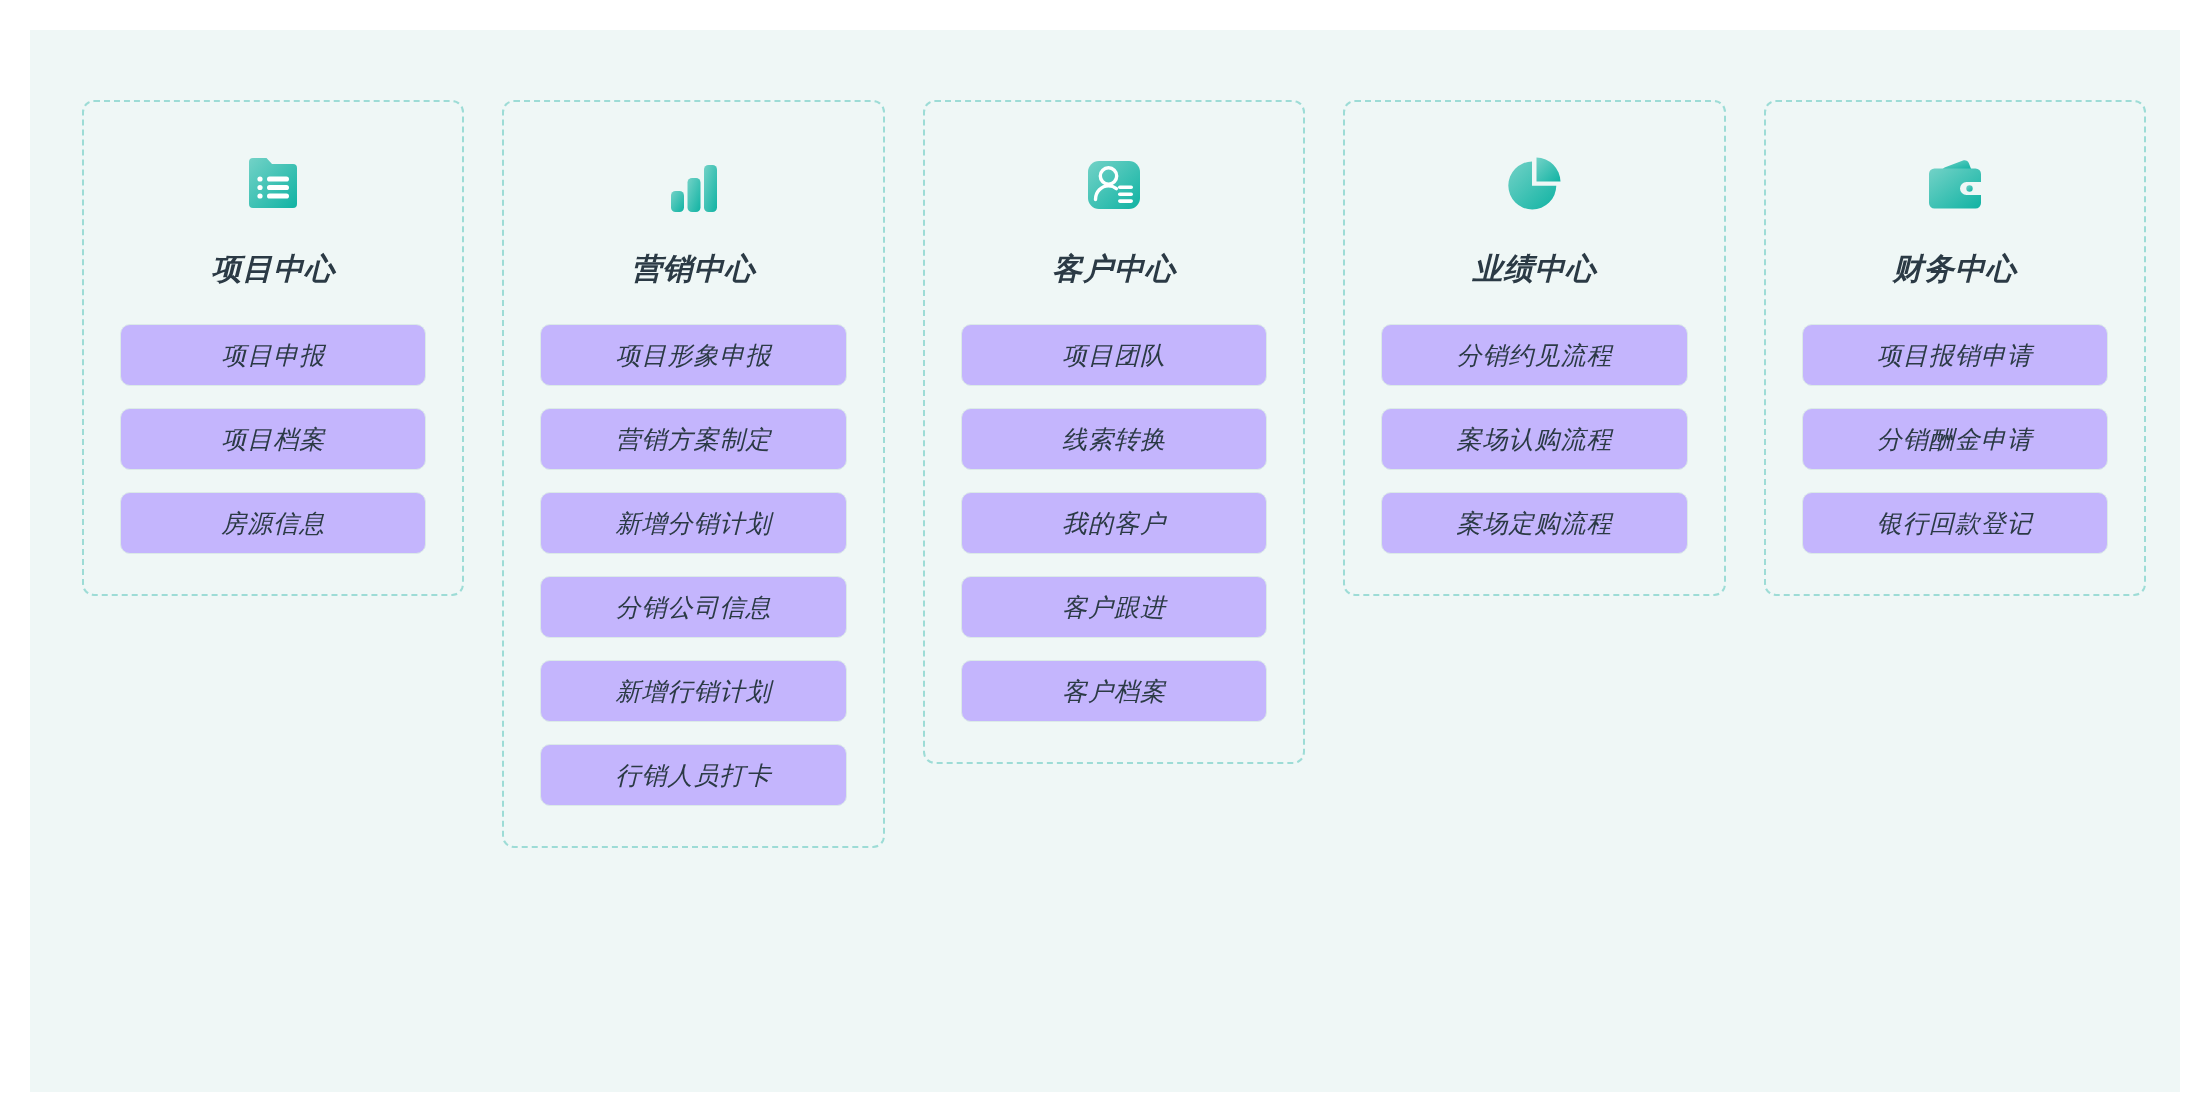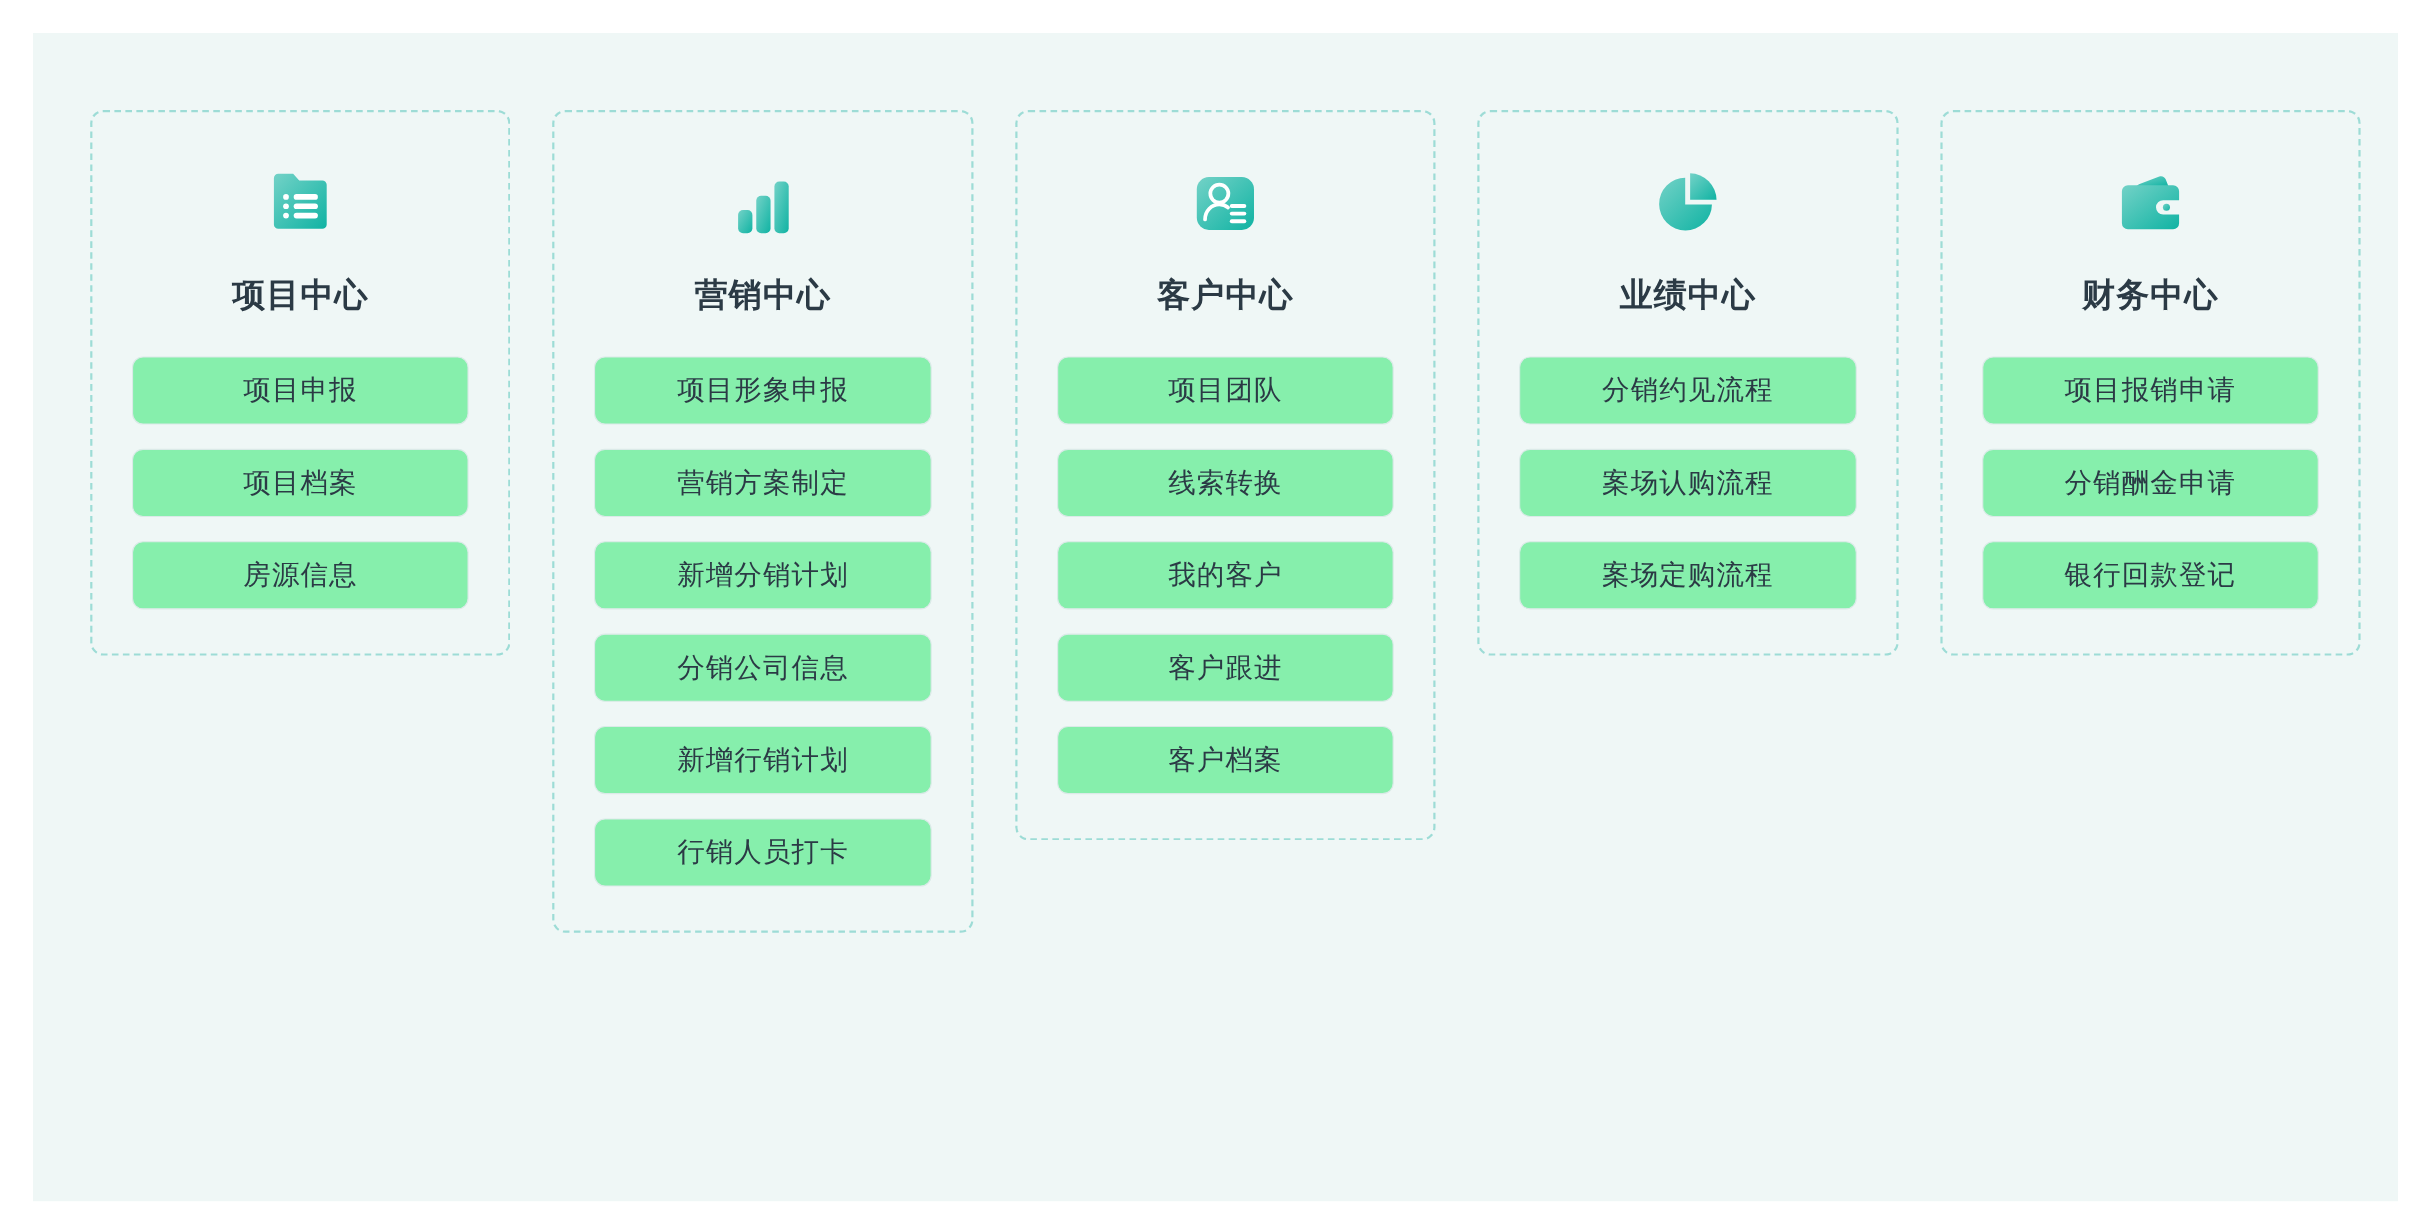--- a/index.html
+++ b/index.html
@@ -31,20 +31,21 @@
   
   #columns {
     position: absolute;
     left: 52px;
     top: 70px;
     width: 2064px;
     display: flex;
     align-items: flex-start;
     justify-content: space-between;
     gap: 38px;
+    font-style: italic;
   }
 
   .column {
     width: 386px;
     border: 2px dashed #9ddcd6;
     border-radius: 12px;
     padding: 50px 36px 40px 36px;
     display: flex;
     flex-direction: column;
     align-items: center;
@@ -73,21 +74,21 @@
   .items {
     width: 100%;
     display: flex;
     flex-direction: column;
     gap: 22px;
   }
 
   .item {
     width: 100%;
     height: 62px;
-    background: #86efac;
+    background: #c4b5fd;
     border: 1.5px solid #dbeae8;
     border-radius: 10px;
     display: flex;
     align-items: center;
     justify-content: center;
     font-size: 25px;
     color: #2b3a45;
     letter-spacing: 1px;
     line-height: 1;
     white-space: nowrap;

